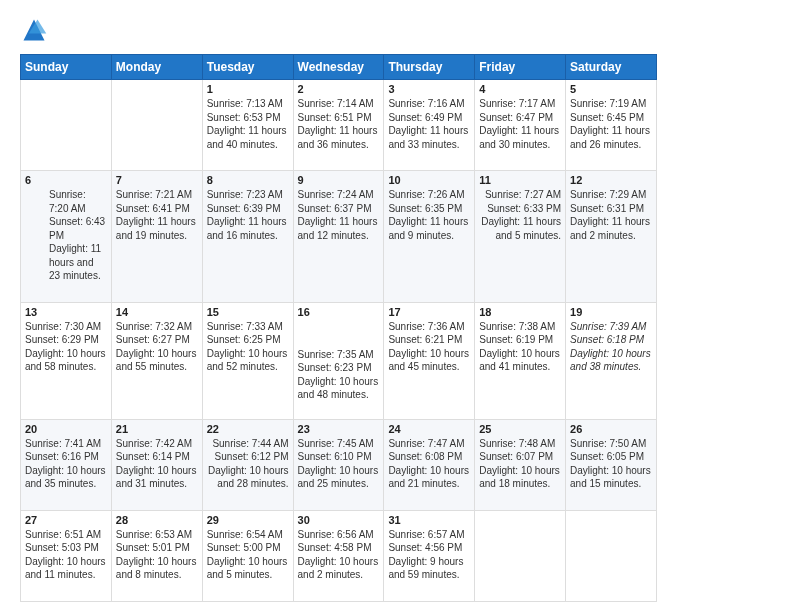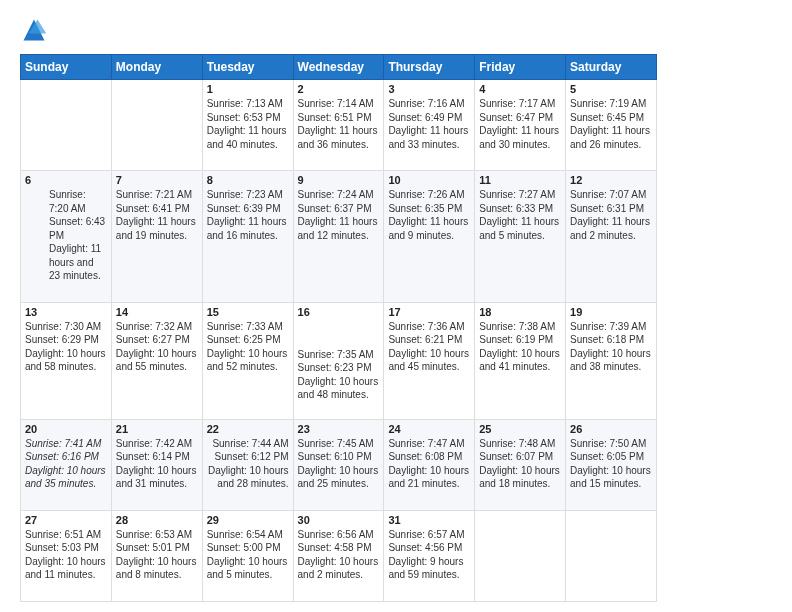--- a/index.html
+++ b/index.html
@@ -198,27 +198,27 @@
 Daylight: 11 hours and 12 minutes.</div>
           </td>
           <td>
             <span class="day-number">10</span>
             <div class="cell-content" style="white-space: pre-line;">Sunrise: 7:26 AM
 Sunset: 6:35 PM
 Daylight: 11 hours and 9 minutes.</div>
           </td>
           <td>
             <span class="day-number">11</span>
-            <div class="cell-content" style="white-space: pre-line;">Sunrise: 7:27 AM
+            <div class="cell-content" style="white-space: pre-line; text-align: right;">Sunrise: 7:27 AM
 Sunset: 6:33 PM
 Daylight: 11 hours and 5 minutes.</div>
           </td>
           <td>
             <span class="day-number">12</span>
-            <div class="cell-content" style="white-space: pre-line;">Sunrise: 7:07 AM
+            <div class="cell-content" style="white-space: pre-line;">Sunrise: 7:29 AM
 Sunset: 6:31 PM
 Daylight: 11 hours and 2 minutes.</div>
           </td>
         </tr>
         <tr>
           <td>
             <span class="day-number">13</span>
             <div class="cell-content" style="white-space: pre-line;">Sunrise: 7:30 AM
 Sunset: 6:29 PM
 Daylight: 10 hours and 58 minutes.</div>
@@ -248,29 +248,29 @@
 Daylight: 10 hours and 45 minutes.</div>
           </td>
           <td>
             <span class="day-number">18</span>
             <div class="cell-content" style="white-space: pre-line;">Sunrise: 7:38 AM
 Sunset: 6:19 PM
 Daylight: 10 hours and 41 minutes.</div>
           </td>
           <td>
             <span class="day-number">19</span>
-            <div class="cell-content" style="white-space: pre-line;">Sunrise: 7:39 AM
+            <div class="cell-content" style="white-space: pre-line; font-style: italic;">Sunrise: 7:39 AM
 Sunset: 6:18 PM
 Daylight: 10 hours and 38 minutes.</div>
           </td>
         </tr>
         <tr>
           <td>
             <span class="day-number">20</span>
-            <div class="cell-content" style="white-space: pre-line; font-style: italic;">Sunrise: 7:41 AM
+            <div class="cell-content" style="white-space: pre-line;">Sunrise: 7:41 AM
 Sunset: 6:16 PM
 Daylight: 10 hours and 35 minutes.</div>
           </td>
           <td>
             <span class="day-number">21</span>
             <div class="cell-content" style="white-space: pre-line;">Sunrise: 7:42 AM
 Sunset: 6:14 PM
 Daylight: 10 hours and 31 minutes.</div>
           </td>
           <td>

